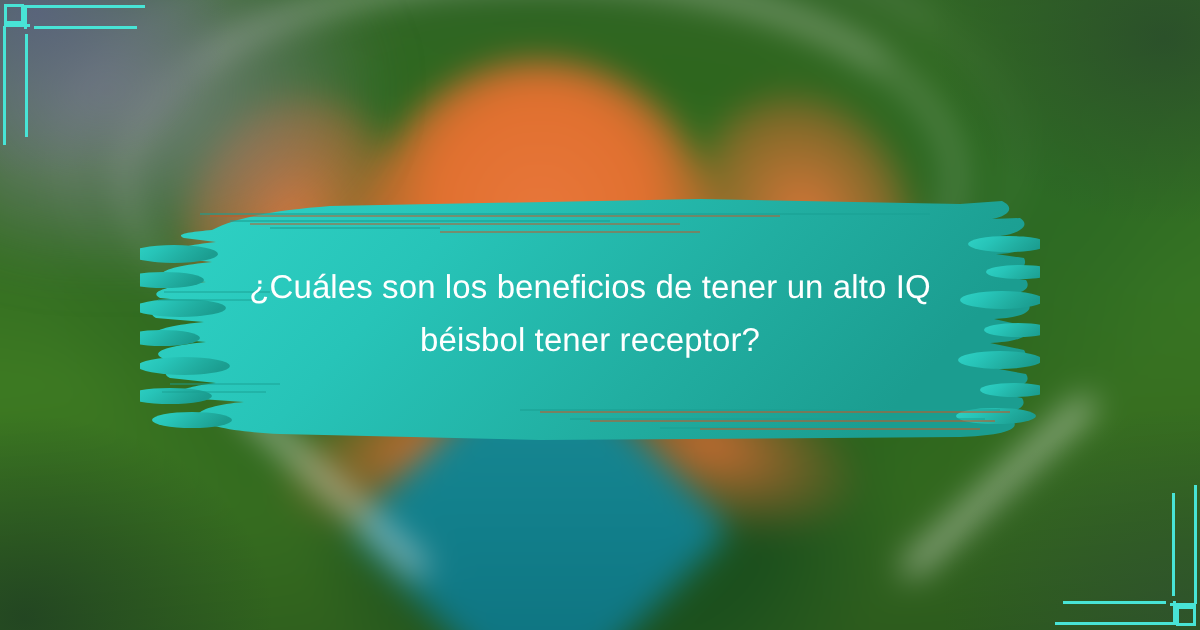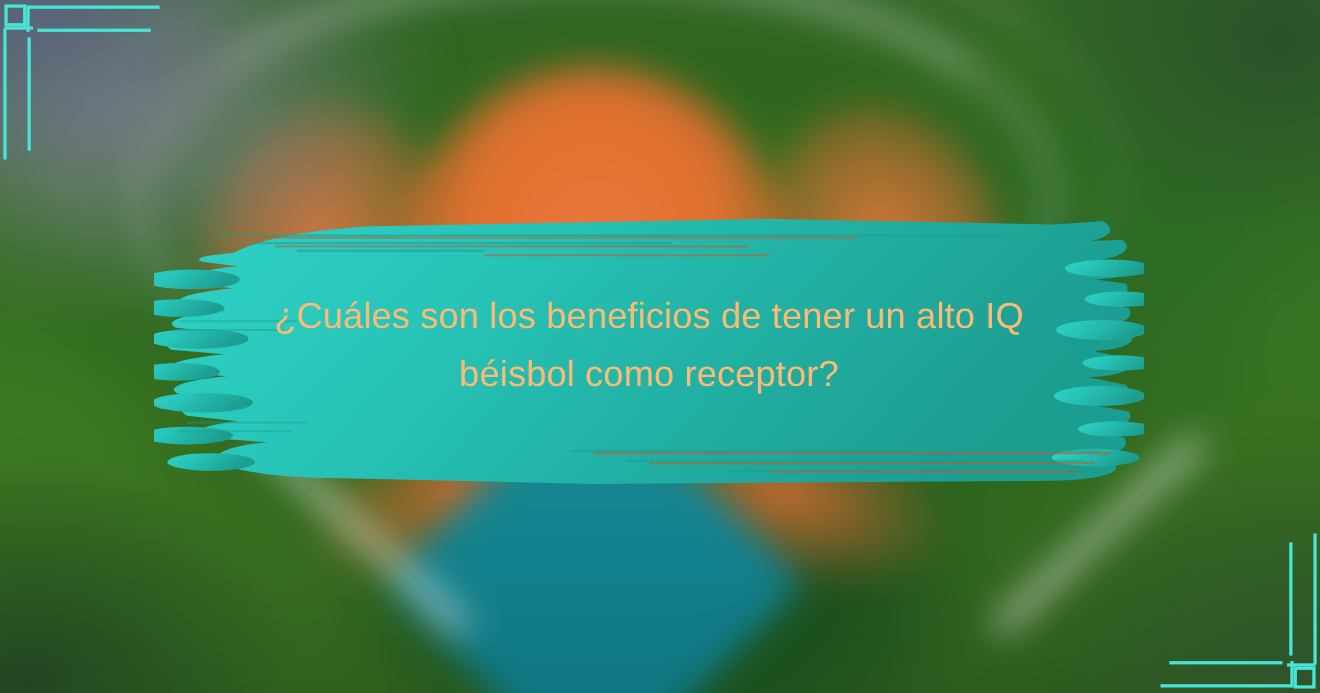--- a/index.html
+++ b/index.html
@@ -102,21 +102,21 @@
   .frame-box{position:absolute;border:3px solid #48e4d6;}
 
   
   .banner-wrap{
     position:absolute;left:140px;top:188px;width:900px;height:258px;
   }
   .banner-svg{position:absolute;inset:0;width:100%;height:100%;}
   .banner-text{
     position:absolute;left:60px;right:60px;top:72px;
     text-align:center;
-    color:#fdba74;
+    color:#ffffff;
     font-size:33px;
     line-height:53px;
     font-weight:400;
     letter-spacing:.1px;
     text-rendering:geometricPrecision;
   }
 </style>
 </head>
 <body>
 
@@ -249,17 +249,17 @@
       <g stroke="#1aa093" stroke-width="1.8" opacity=".45" fill="none">
         <path d="M 24 104 H 130"></path>
         <path d="M 18 112 H 118"></path>
         <path d="M 30 196 H 140"></path>
         <path d="M 22 204 H 126"></path>
       </g>
     </svg>
 
     <div class="banner-text">
       <div>¿Cuáles son los beneficios de tener un alto IQ</div>
-      <div>béisbol como receptor?</div>
+      <div>béisbol tener receptor?</div>
     </div>
   </div>
 
 </div>
 
 </body></html>

